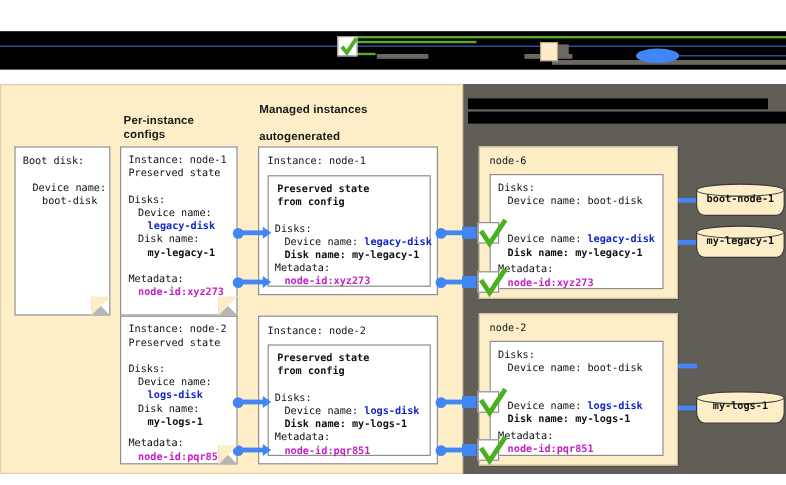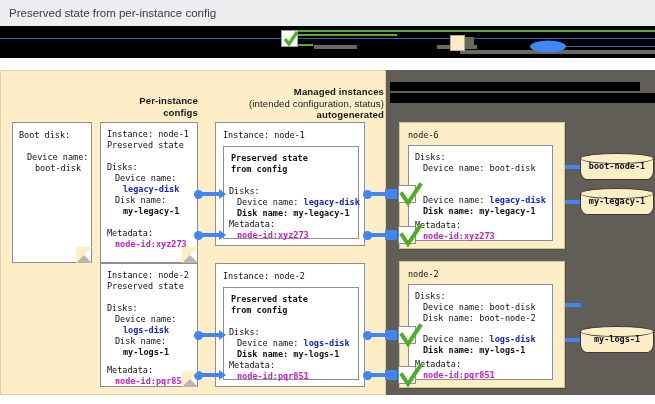--- a/index.html
+++ b/index.html
@@ -47,21 +47,21 @@
     background: #fdeec8; border: 1px solid #ded0ab;
   }
   .panel-gray {
     position: absolute; left: 386px; top: 70px; width: 269px; height: 325px;
     background: #615e58;
   }
 
   
   .col-head {
     position: absolute; font-size: 9.6px; font-weight: bold;
-    color: #1a1a1a; line-height: 11.6px; letter-spacing: .1px; text-align: right;
+    color: #1a1a1a; line-height: 11.6px; letter-spacing: .1px;
   }
   .col-head .reg { font-weight: normal; }
 
   
   .note {
     position: absolute; background: #ffffff; border: 1px solid #8e8e8e;
   }
   .note.dogear::after {
     content: ""; position: absolute; right: -1px; bottom: -1px;
     width: 0; height: 0;
@@ -143,21 +143,20 @@
   .cyl.shadow::after {
     content: ""; position: absolute; left: 3px; top: 3px;
     width: 74px; height: 26px; background: #000000; z-index: -1;
   }
 </style>
 </head>
 <body>
 
 <div id="root">
 
-  <div class="caption">Preserved state from per-instance config</div>
 
   <div class="legend-band">
     <div class="redact" style="left:0;top:0;width:655px;height:32px;"></div>
     <div class="blue-rule" style="left:0;top:12px;width:655px;"></div>
     <div class="green-rule" style="left:291px;top:4px;width:364px;"></div>
     <div class="green-rule" style="left:291px;top:8px;width:106px;"></div>
     <div class="green-rule" style="left:291px;top:18px;width:22px;"></div>
 
     <div class="redact-gray" style="left:314px;top:19px;width:43px;height:4px;"></div>
     <div class="redact-gray" style="left:437px;top:19px;width:40px;height:4px;"></div>
@@ -184,21 +183,21 @@
     <div class="redact" style="left:4px;top:12px;width:250px;height:9px;"></div>
     <div class="redact" style="left:4px;top:23px;width:265px;height:10px;"></div>
   </div>
 
   <div class="col-head" style="left:103px;top:95px;width:95px;">
     <span>Per-instance</span><br>
     <span>configs</span>
   </div>
   <div class="col-head" style="left:216px;top:86px;width:168px;">
     <span>Managed instances</span><br>
-    <span class="reg">(intended configuration, status)</span><br>
+    <br>
     <span>autogenerated</span>
   </div>
 
   <div class="note dogear" style="left:12px;top:122px;width:80px;height:141px;">
     <div class="mono" style="left:6px;top:7px;">Boot disk:</div>
     <div class="mono" style="left:14px;top:29px;">Device name:</div>
     <div class="mono" style="left:22px;top:40px;">boot-disk</div>
   </div>
 
   <div class="note dogear" style="left:100px;top:122px;width:98px;height:141px;">
@@ -317,21 +316,20 @@
 
   <div class="dot" style="left:363px;top:371px;"></div>
   <div class="conn" style="left:369px;top:373px;width:18px;"></div>
   <div class="sq" style="left:385px;top:370px;"></div>
 
   <div class="cream-card" style="left:399px;top:261px;width:166px;height:127px;">
     <div class="mono" style="left:8px;top:7px;">node-2</div>
     <div class="inner-box" style="left:8px;top:22px;width:145px;height:96px;">
       <div class="mono" style="left:6px;top:6px;">Disks:</div>
       <div class="mono" style="left:14px;top:17px;">Device name: boot-disk</div>
-      <div class="mono" style="left:14px;top:28px;">Disk name: boot-node-2</div>
       <div class="mono" style="left:14px;top:49px;"><span>Device name: </span><span class="blue">logs-disk</span></div>
       <div class="mono b" style="left:14px;top:60px;">Disk name: my-logs-1</div>
       <div class="mono" style="left:6px;top:74px;">Metadata:</div>
       <div class="mono b magenta" style="left:14px;top:85px;">node-id:pqr851</div>
     </div>
   </div>
 
   <div class="check-badge" style="left:398px;top:326px;"></div>
   <svg class="check-mark" style="left:399px;top:323px;" width="24" height="26" viewBox="0 0 24 26">
     <path d="M3 12 L9 21 L21 3" stroke="#4caf21" stroke-width="4" fill="none" stroke-linecap="square"></path>

